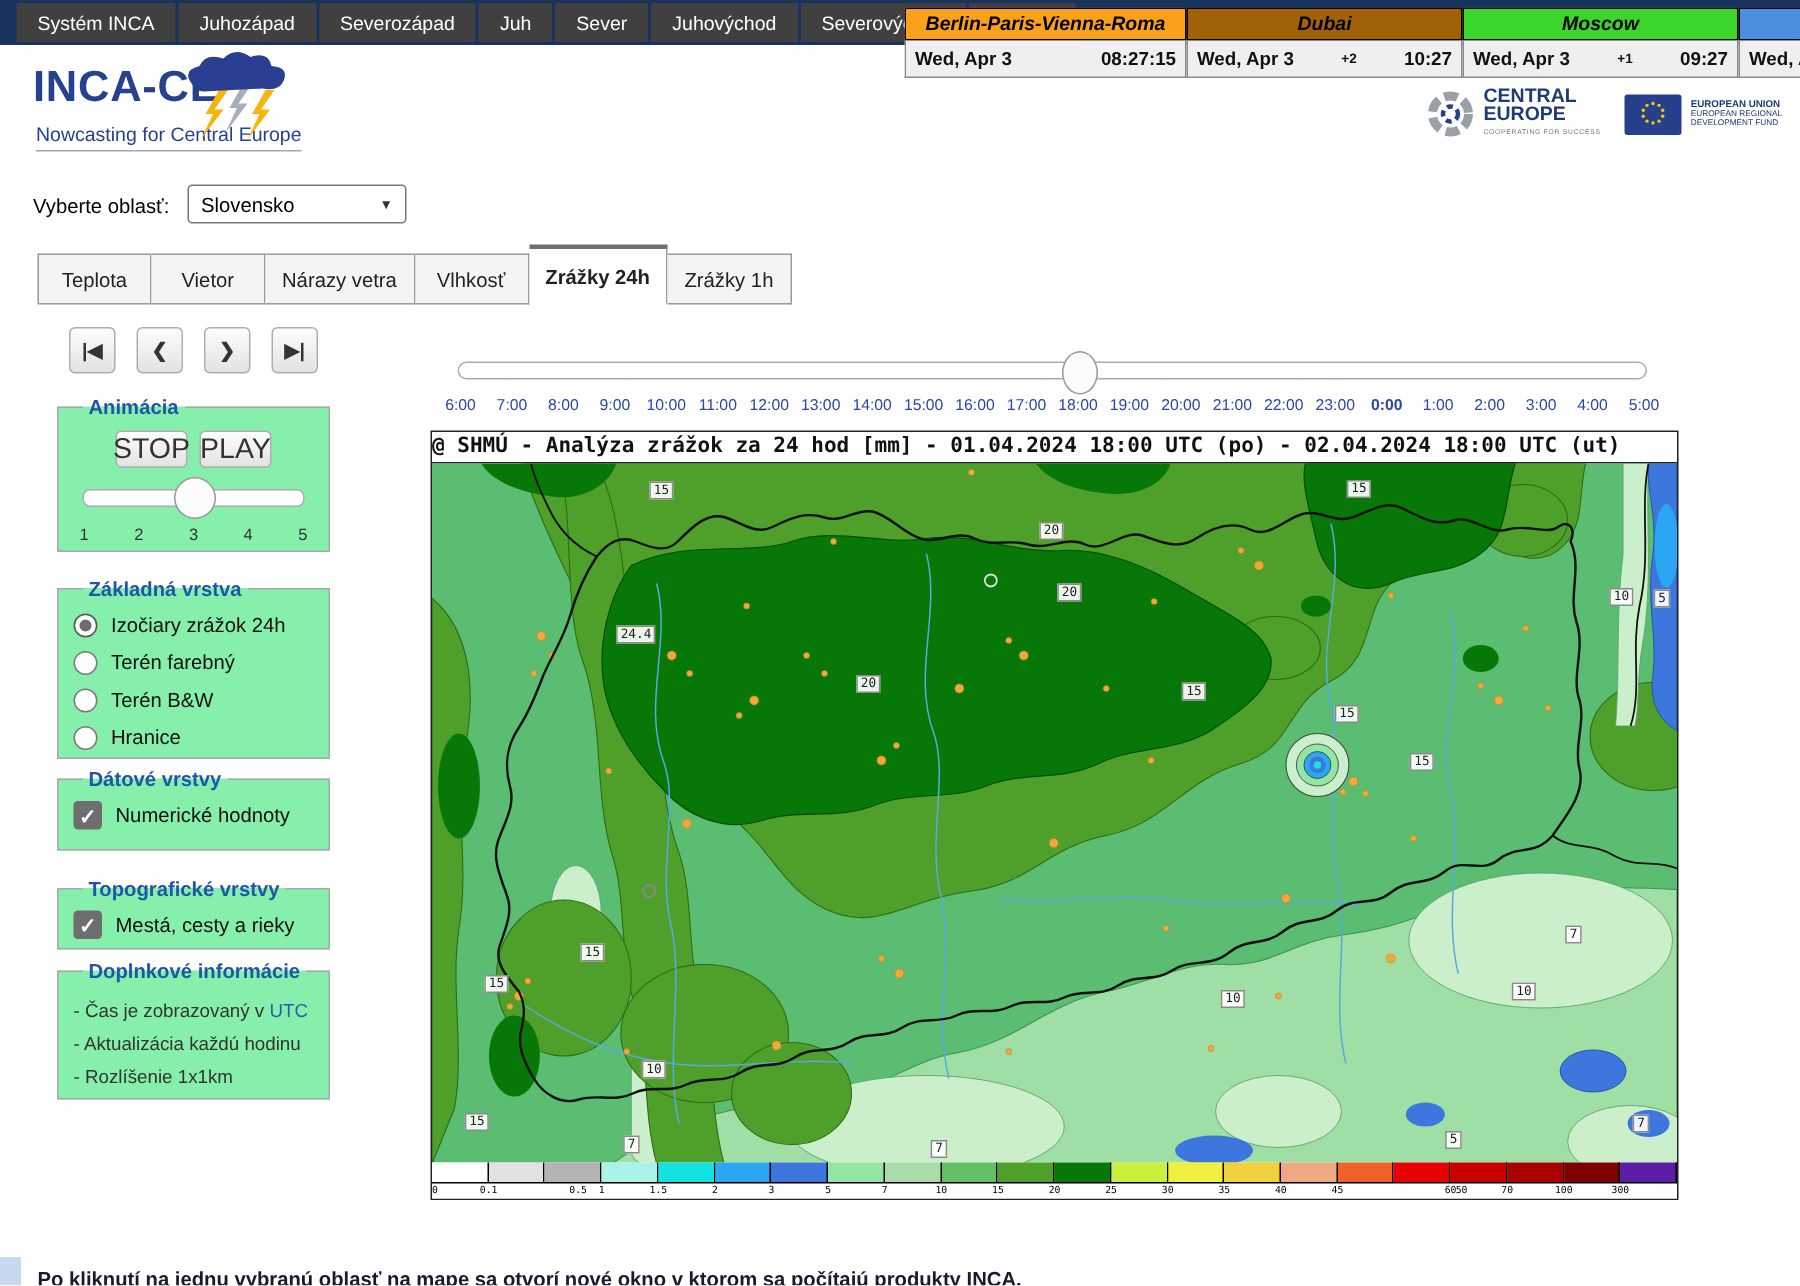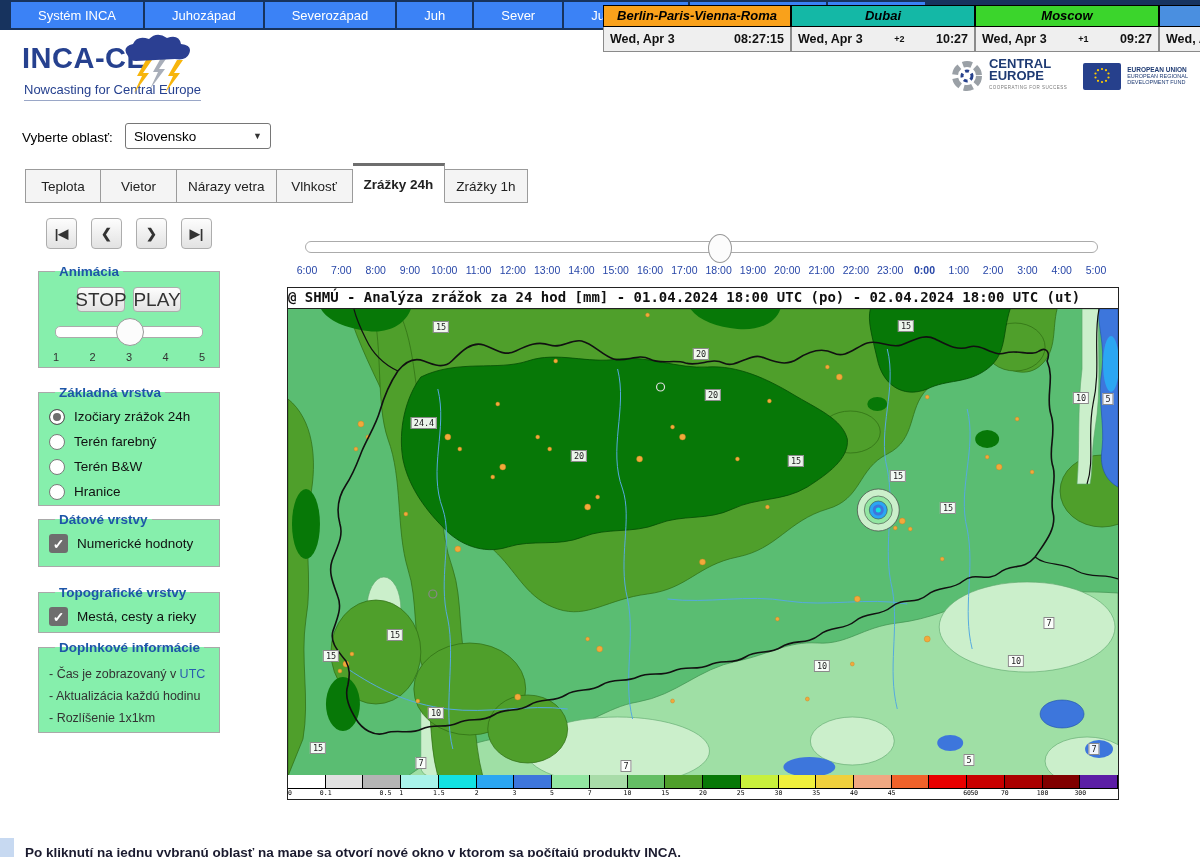--- a/index.html
+++ b/index.html
@@ -2,21 +2,21 @@
 <html><head>
 <meta charset="utf-8">
 <style>
   html,body{margin:0;padding:0;background:#fff;}
   #app{position:relative;width:1200px;height:857px;overflow:hidden;background:#fff;
        font-family:"Liberation Sans",sans-serif;}
 
   
   #navbar{position:absolute;left:0;top:0;width:1200px;height:30px;background:#17335E;
           display:flex;align-items:stretch;padding-left:10px;box-sizing:border-box;}
-  .nav-item{margin:2px 1px;padding:0 27px;background:#3b82f6;color:#fff;font-size:13px;
+  .nav-item{margin:2px 1px;padding:0 14px;background:#404040;color:#fff;font-size:13px;
             display:flex;align-items:center;cursor:pointer;white-space:nowrap;}
 
   
   #clocks{position:absolute;left:603px;top:5px;width:597px;height:48px;display:flex;
           overflow:hidden;z-index:5;}
   .clock{flex:none;display:flex;flex-direction:column;}
   .clock:nth-child(1){width:188px;} .clock:nth-child(2){width:184px;}
   .clock:nth-child(3){width:184px;} .clock:nth-child(4){width:180px;}
   .clock-h{height:20px;border:1px solid #000;font-weight:bold;font-style:italic;
            font-size:13px;color:#000;text-align:center;line-height:20px;overflow:hidden;}
@@ -143,21 +143,21 @@
 
   <div id="clocks">
       <div class="clock">
         <div class="clock-h" style="background: rgb(249, 161, 27);">Berlin-Paris-Vienna-Roma</div>
         <div class="clock-b">
           <span>Wed, Apr 3</span>
           <span>08:27:15</span>
         </div>
       </div>
       <div class="clock">
-        <div class="clock-h" style="background: #14b8a6;">Dubai</div>
+        <div class="clock-h" style="background: #a16207;">Dubai</div>
         <div class="clock-b">
           <span>Wed, Apr 3</span>
           <sup>+2</sup>
           <span>10:27</span>
         </div>
       </div>
       <div class="clock">
         <div class="clock-h" style="background: rgb(59, 213, 44);">Moscow</div>
         <div class="clock-b">
           <span>Wed, Apr 3</span>

